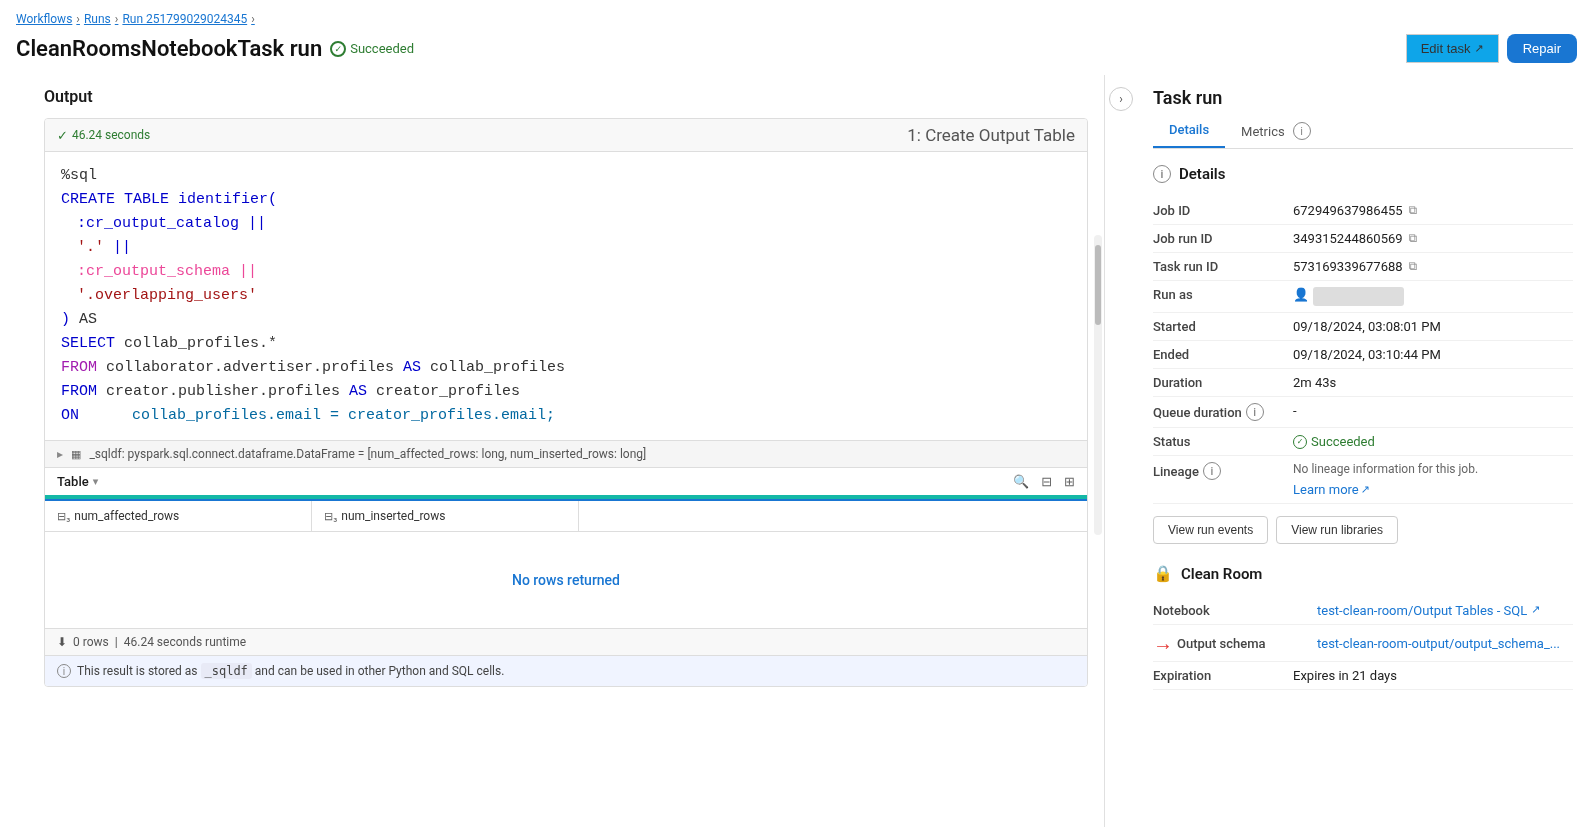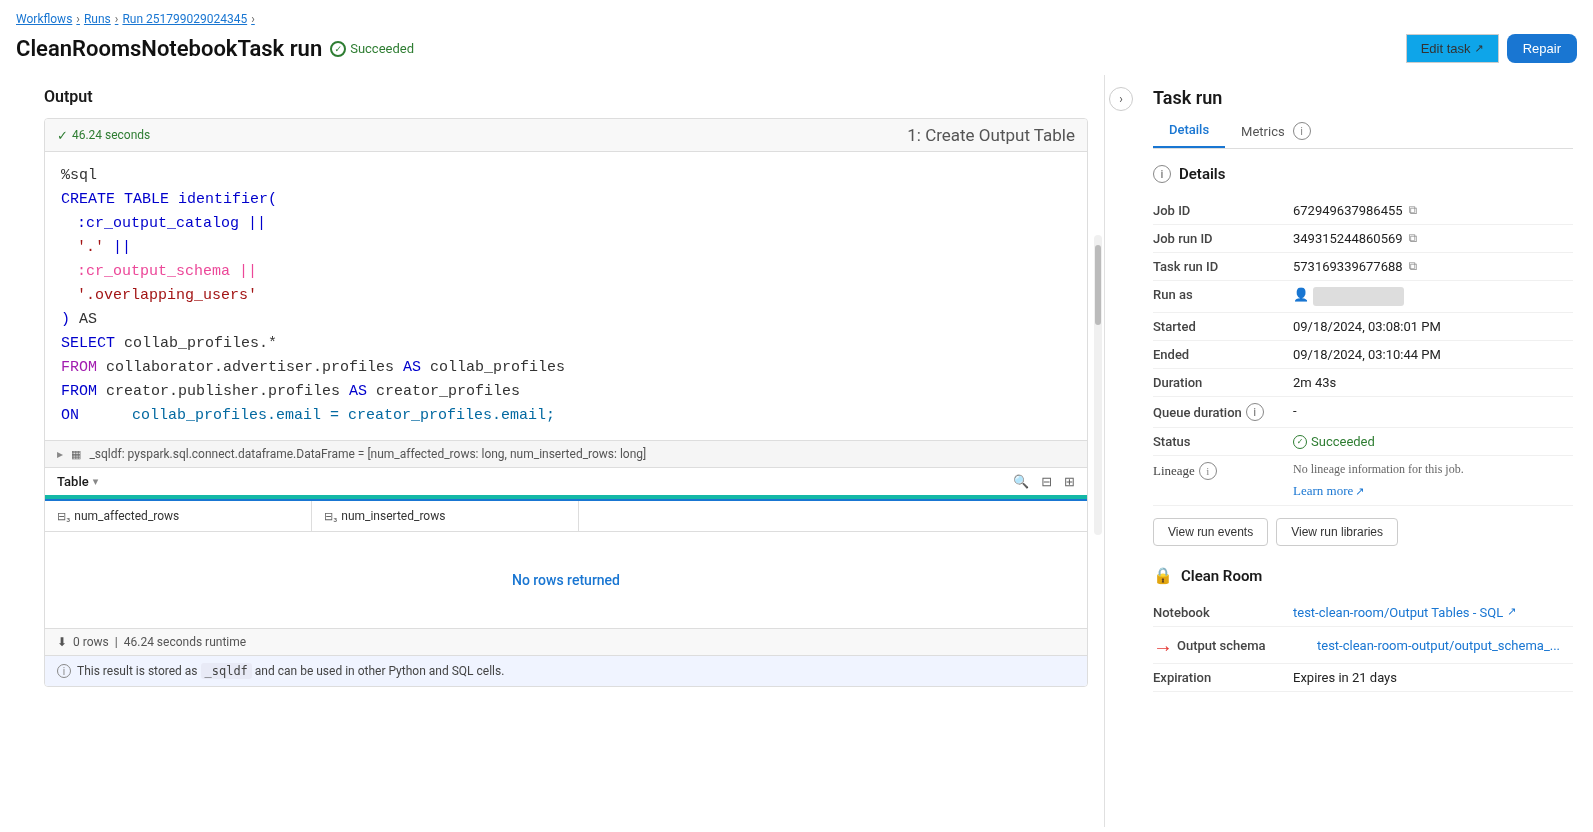--- a/index.html
+++ b/index.html
@@ -268,21 +268,21 @@
       </div>
 
       <div class="detail-row">
         <span class="detail-label">Status</span>
         <span class="detail-value succeeded-badge">
           <span class="succeeded-icon">✓</span>
           <span>Succeeded</span>
         </span>
       </div>
 
-      <div class="detail-row" style="align-items:flex-start;font-family:Liberation Serif, serif;">
+      <div class="detail-row" style="align-items:flex-start;">
         <span class="detail-label" style="display:flex;align-items:center;gap:4px;">
           Lineage
           <span class="info-icon">i</span>
         </span>
         <div class="detail-value" style="flex-direction:column;align-items:flex-start;">
           <span class="lineage-desc">No lineage information for this job.</span>
           <span class="learn-more">
             Learn more
             <span style="font-size:11px;">↗</span>
           </span>
@@ -296,21 +296,21 @@
     </div>
 
     <div class="clean-room-section">
       <div class="clean-room-title">
         <span class="lock-icon">🔒</span>
         <span>Clean Room</span>
       </div>
 
       <div class="detail-row">
         <span class="detail-label">Notebook</span>
-        <span class="detail-value link" style="display:flex;align-items:flex-start;gap:4px;">
+        <span class="detail-value link" style="display:flex;align-items:flex-start;gap:4px;margin-left:24px;">
           <span>test-clean-room/Output Tables - SQL</span>
           <span style="font-size:11px;">↗</span>
         </span>
       </div>
 
       <div class="detail-row" style="align-items:center;">
         <span class="arrow-indicator">→</span>
         <span class="detail-label">Output schema</span>
         <span class="detail-value link">test-clean-room-output/output_schema_...</span>
       </div>

